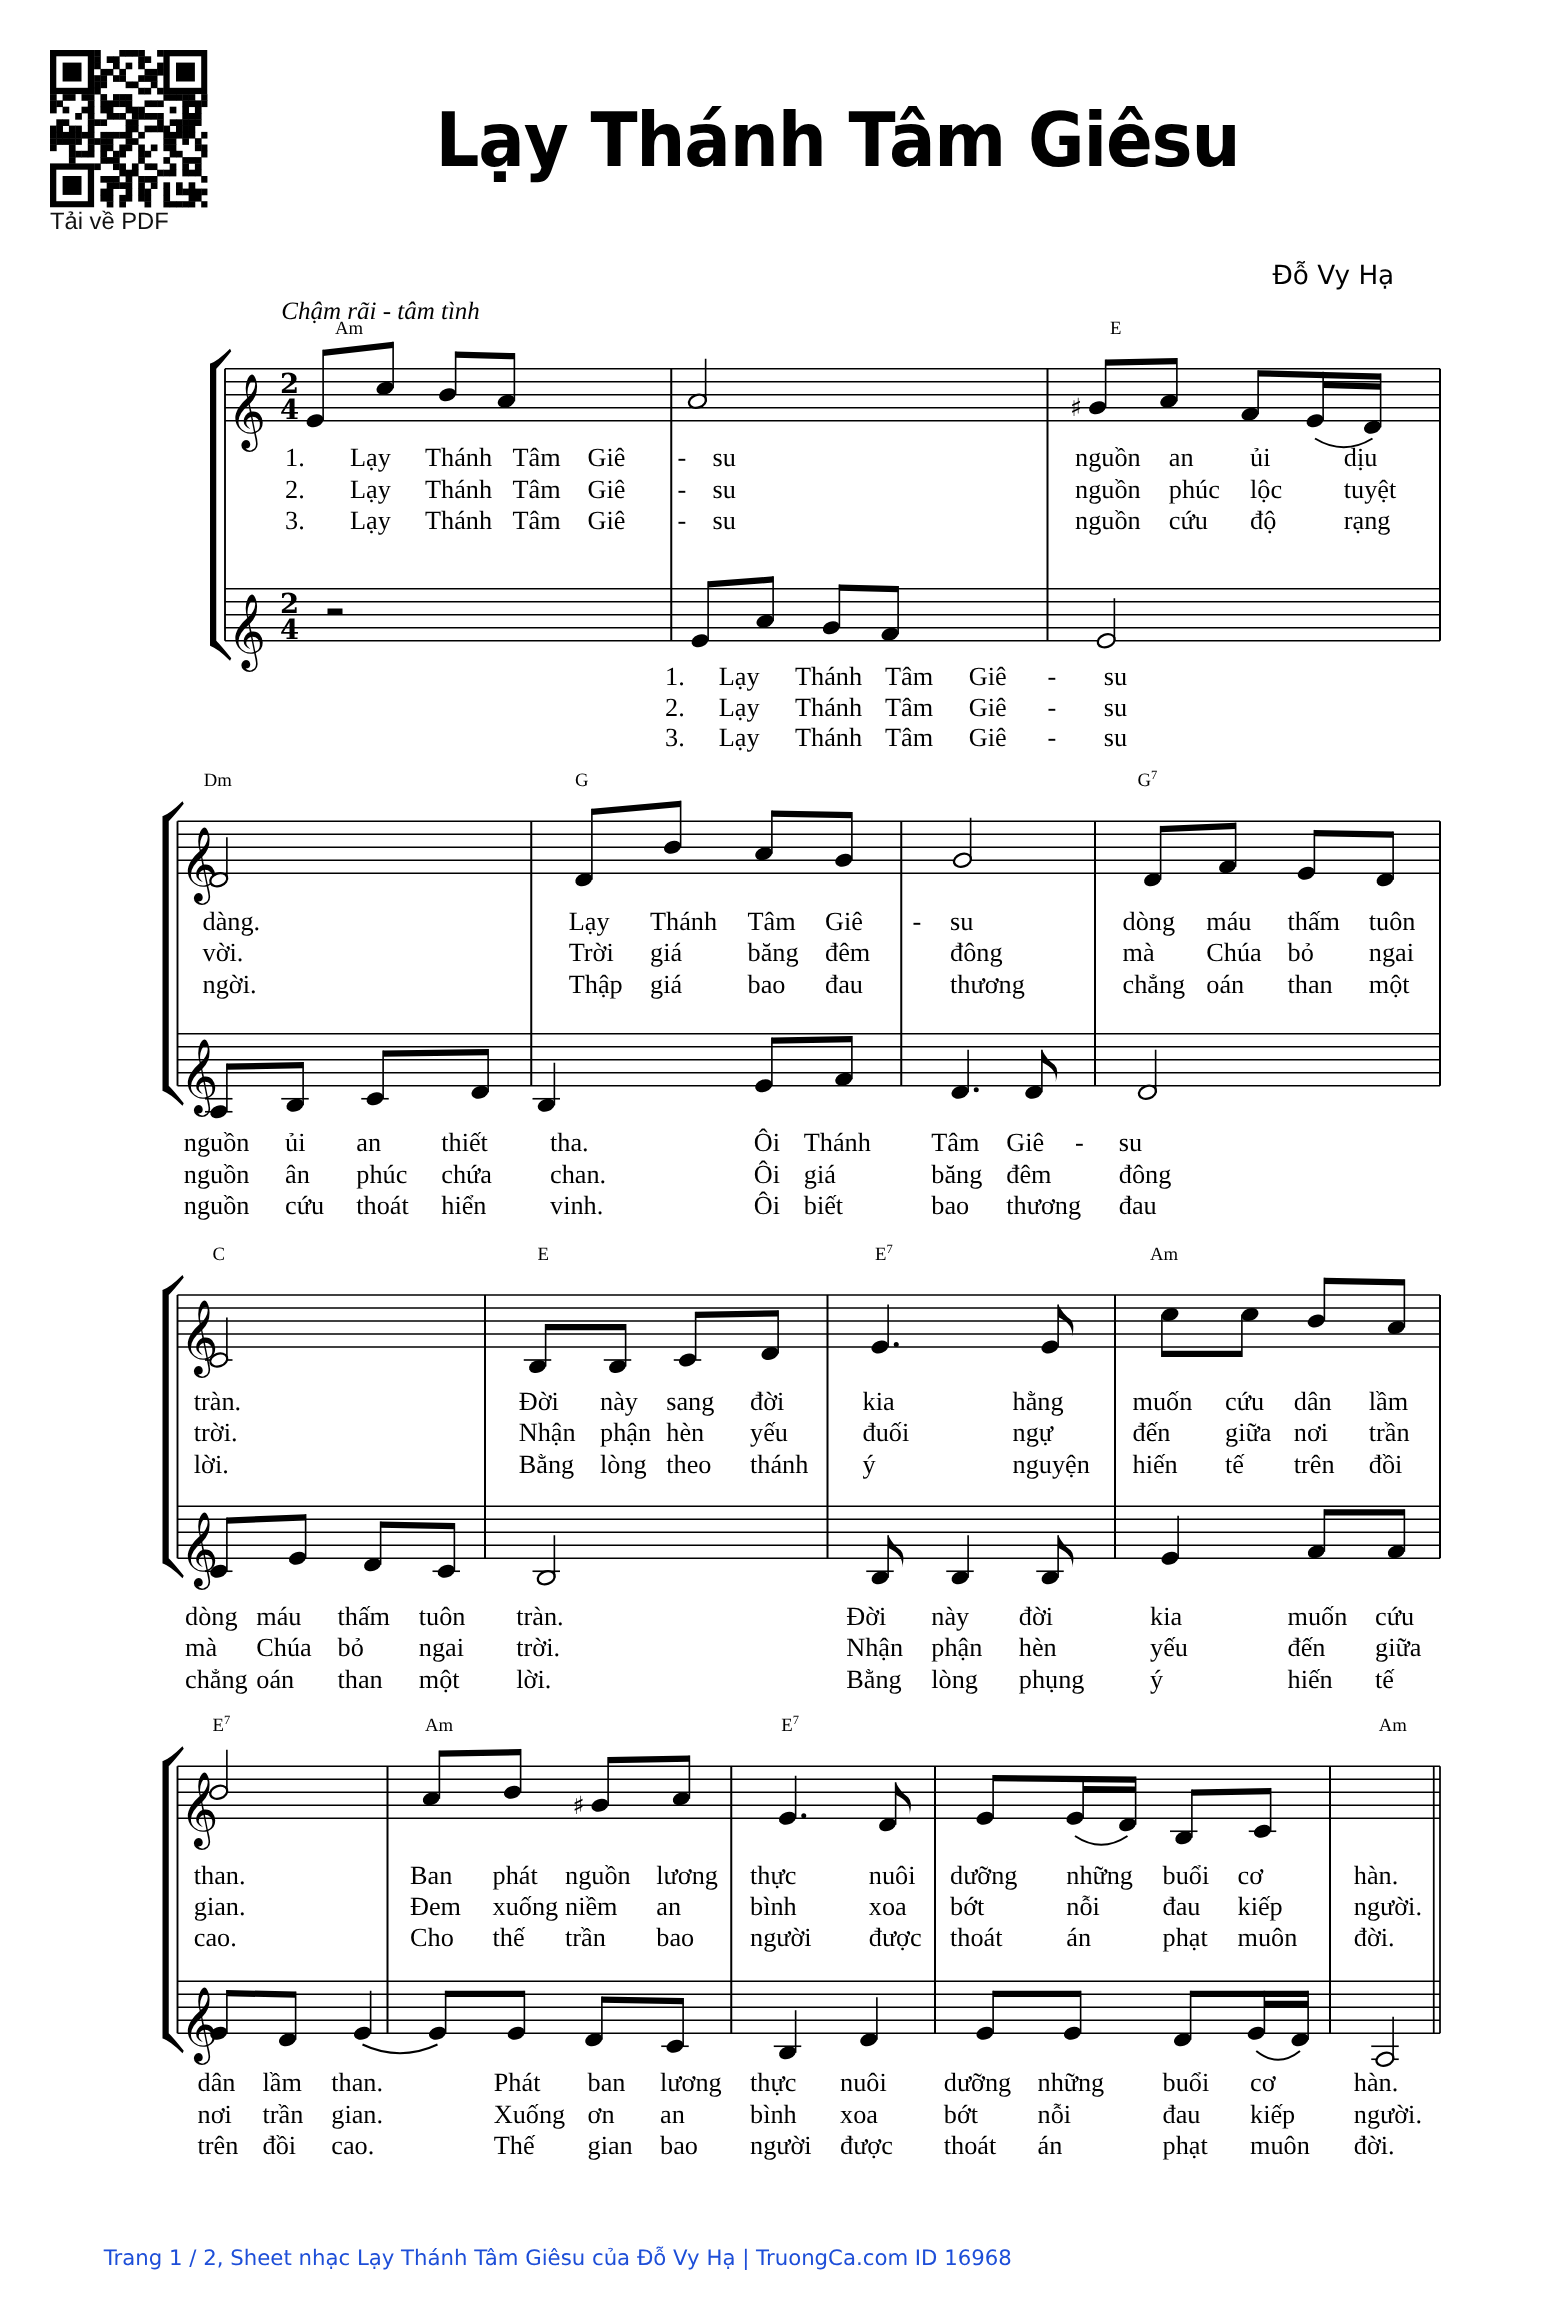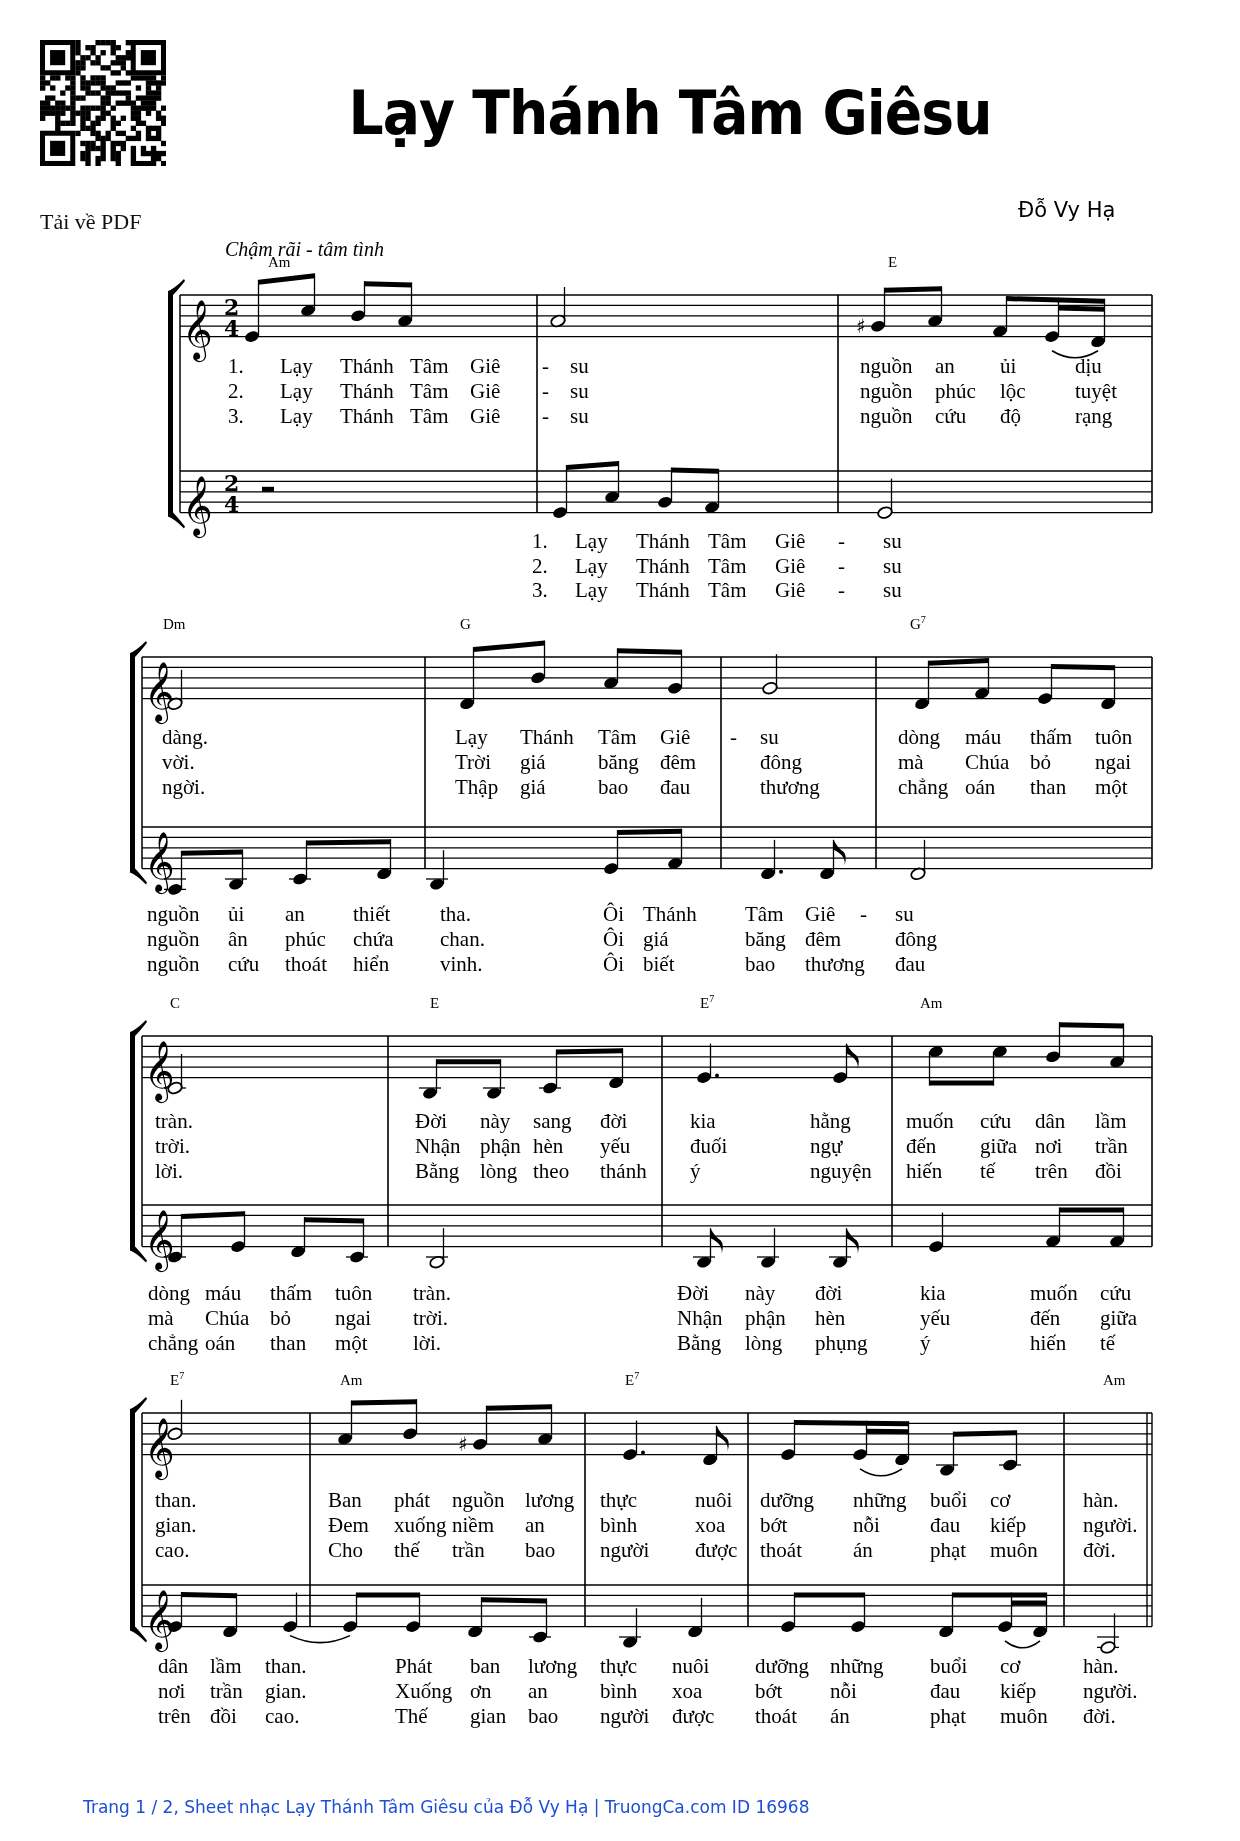--- a/index.html
+++ b/index.html
@@ -1,22 +1,22 @@
 <!DOCTYPE html>
 <html><head>
 <meta charset="utf-8">
 <style>
   html, body { margin: 0; padding: 0; background: #ffffff; }
   body { width: 1240px; height: 1841px; position: relative; overflow: hidden; font-family: "DejaVu Sans", sans-serif; color: #000; }
   .abs { position: absolute; }
   #qr { left: 40px; top: 40px; width: 126px; height: 126px; }
-  #qr-label { left: 40px; top: 167px; font-family: Liberation Serif, serif; font-size: 22px; color: #111; white-space: nowrap; margin-top: 42px; }
+  #qr-label { left: 40px; top: 167px; font-family: Liberation Sans, sans-serif; font-size: 19px; color: #111; white-space: nowrap; }
   #title { left: 0; width: 1340px; top: 78px; text-align: center; font-family: "DejaVu Sans", sans-serif; font-weight: bold; font-size: 60px; letter-spacing: -1px; white-space: nowrap; transform: scaleX(0.92); transform-origin: 670px 0; }
   #tempo { left: 225px; top: 206px; font-family: "Liberation Serif", serif; font-style: italic; font-size: 20px; white-space: nowrap; margin-top: 32px; }
-  #composer { left: 1018px; top: 198px; font-family: "DejaVu Sans", sans-serif; font-size: 21px; white-space: nowrap; }
+  #composer { left: 1018px; top: 208px; font-family: "DejaVu Sans", sans-serif; font-size: 21px; white-space: nowrap; }
   #footer { left: 83px; top: 1797px; font-family: "DejaVu Sans", sans-serif; font-size: 17px; color: #1d4ed8; white-space: nowrap; }
   #score { left: 0; top: 0; width: 1240px; height: 1841px; }
   .lyr { font-family: "Liberation Serif", serif; font-size: 21px; fill: #000; }
   .chord { font-family: "Liberation Serif", serif; font-size: 15px; fill: #000; }
 </style>
 </head>
 <body>
 
 <div id="qr" class="abs">
   <svg id="qr-svg" width="126" height="126" viewBox="0 0 126 126">

